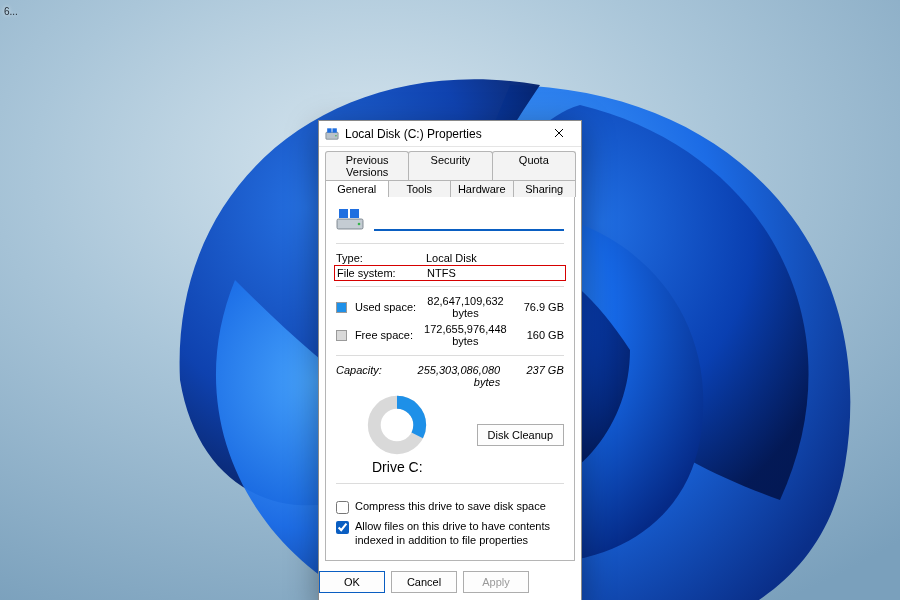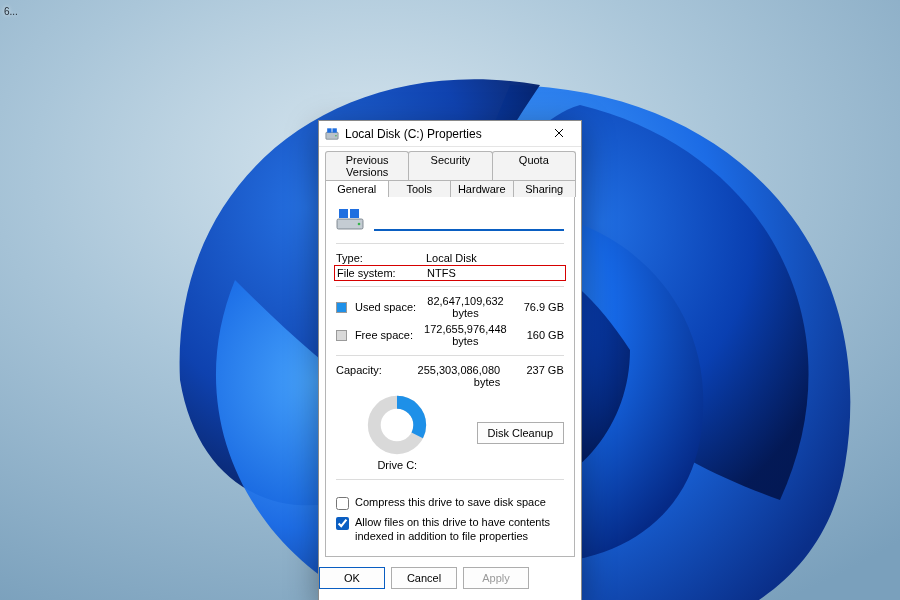--- a/index.html
+++ b/index.html
@@ -63,28 +63,28 @@
     .kv { display:flex; gap:24px; padding:2px 0; font-size:11px; }
     .kv .k { width:66px; }
     .fs-highlight { border:1.5px solid #d60000; padding:1px 2px; margin:-1px -2px; }
     .space-row { display:flex; align-items:center; gap:8px; padding:2px 0; }
     .sw { width:11px; height:11px; border:1px solid #9a9a9a; }
     .sw.used { background:#1e90e8; }
     .sw.free { background:#d9d9d9; }
     .space-label { width:62px; }
     .space-bytes { flex:1; text-align:center; padding-right:2px; }
     .space-human { width:48px; text-align:right; }
-    .cap-row { display:flex; gap:24px; padding:2px 0; }
+    .cap-row { display:flex; gap:24px; padding:2px 0;font-style:italic; }
     .cap-row .k { width:73px; }
     .cap-row .bytes { flex:1; text-align:right; padding-right:2px;}
     .cap-row .human { width:48px; text-align:center; }
     .chart-area { display:flex; align-items:center; gap:18px; padding:5px 0 2px 0;}
     .donut-wrap { flex:1; display:flex; flex-direction:column; align-items:center; gap:4px;}
     .donut { width:60px; height:60px; }
-    .drive-caption { font-size:11px; }
+    .drive-caption { font-size:14px; }
     .disk-cleanup {
       height:22px; border:1px solid #adadad; background:#fdfdfd;
       padding:0 10px; font-size:11px; cursor:default;
     }
     .opts { margin-top:16px; display:flex; flex-direction:column; gap:6px; }
     .opt { display:flex; align-items:flex-start; gap:6px; font-size:11px; line-height:1.25;}
     .chk { width:13px; height:13px; accent-color:#0a5ec2; margin-top:1px;}
     
     .footer { display:flex; justify-content:flex-start; gap:6px; padding:10px 10px 12px 0; }
     .btn {

